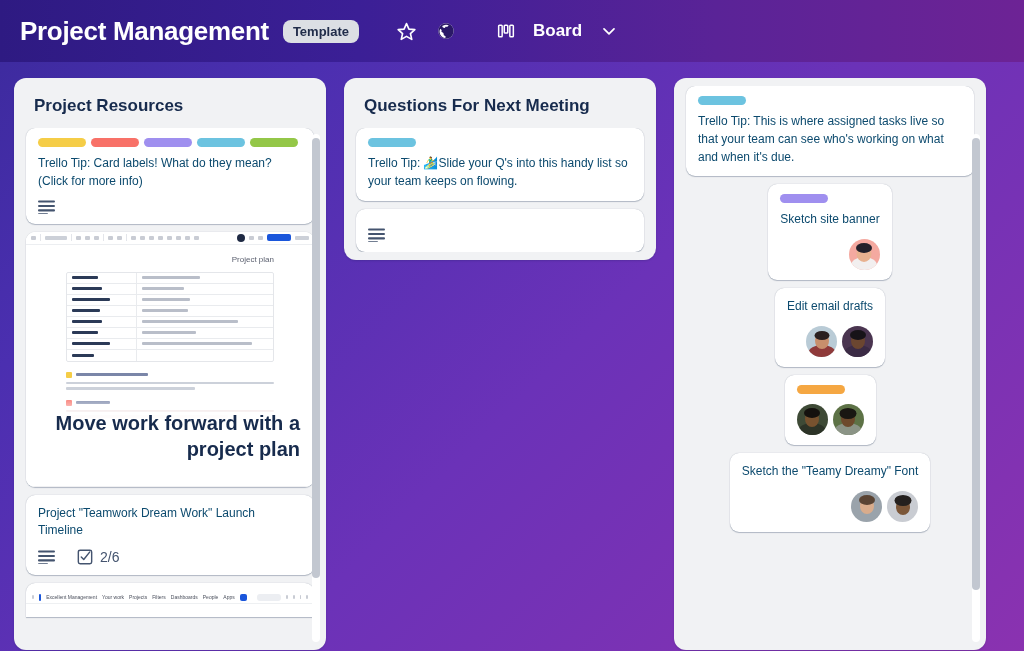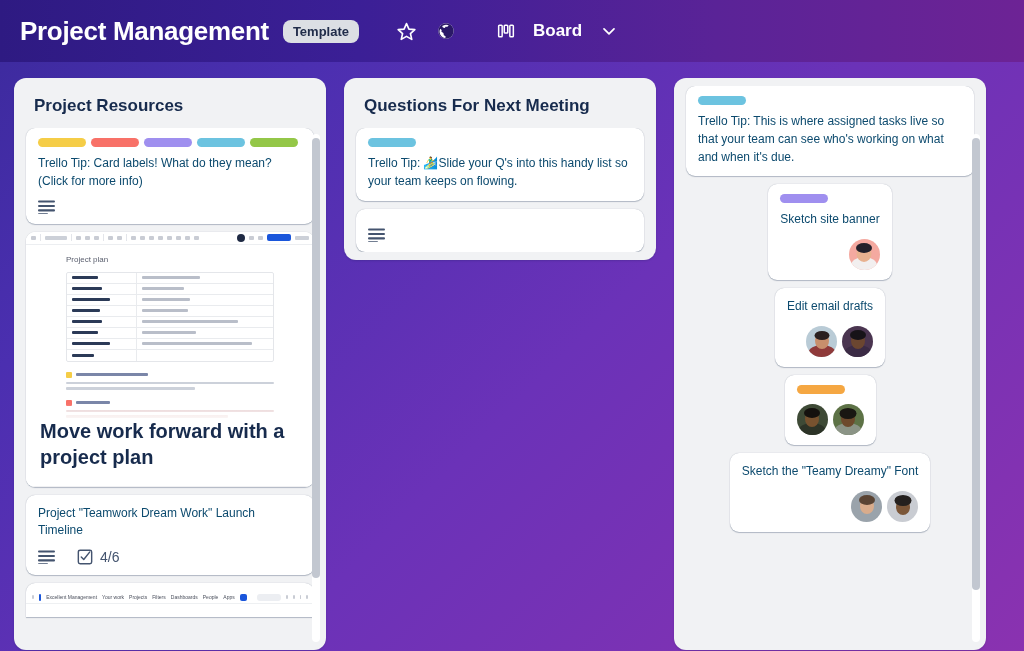--- a/index.html
+++ b/index.html
@@ -148,21 +148,21 @@
   .doc-c2 { flex: 1; padding-left: 5px; }
   .doc-bar { height: 3px; border-radius: 1px; background: #2b3a57; }
   .doc-bar-l { height: 3px; border-radius: 1px; background: #b9bec9; }
   .doc-sec { margin-top: 10px; }
   .doc-sec-title { display: flex; align-items: center; gap: 4px; margin-bottom: 4px; }
   .doc-chip { width: 6px; height: 6px; border-radius: 1px; }
   .doc-line { height: 2.5px; border-radius: 1px; background: #ccd1da; margin-bottom: 3px; }
 
   .cover-title {
     position: absolute; left: 0; right: 0; bottom: 0;
-    padding: 14px 14px 16px 14px;
+    padding: 14px 14px 24px 14px;
     font-size: 20px; font-weight: bold; color: #172b4d; line-height: 1.3;
     background: linear-gradient(to bottom, rgba(255,255,255,0) 0%, rgba(255,255,255,0.92) 22%, #ffffff 45%);
   }
 
   
   .mini-cover {
     background: #fff; border-radius: 9px 9px 0 0;
     box-shadow: 0 1px 1px rgba(9,30,66,0.25), 0 0 1px rgba(9,30,66,0.31);
     overflow: hidden; flex: none; height: 34px; position: relative;
   }
@@ -237,21 +237,21 @@
             <svg class="ico-desc" viewBox="0 0 17 14">
               <rect x="0" y="0.5" width="17" height="2.1" rx="1" fill="#44546f"></rect>
               <rect x="0" y="4.9" width="17" height="2.1" rx="1" fill="#44546f"></rect>
               <rect x="0" y="9.3" width="17" height="2.1" rx="1" fill="#44546f"></rect>
               <rect x="0" y="13.2" width="10" height="1.6" rx="0.8" fill="#44546f"></rect>
             </svg>
           </div>
         </div>
       </div>
 
-      <div class="cover-card" style="height:255px;">
+      <div class="cover-card" style="height:255px;text-align:right;">
         <div class="doc-preview" style="height:255px;">
 
           <div class="doc-toolbar">
             <div class="tb-dot"></div>
             <div class="tb-sep"></div>
             <div class="tb-wide"></div>
             <div class="tb-sep"></div>
             <div class="tb-dot"></div>
             <div class="tb-dot"></div>
             <div class="tb-dot"></div>
@@ -375,21 +375,21 @@
               <rect x="0" y="4.9" width="17" height="2.1" rx="1" fill="#44546f"></rect>
               <rect x="0" y="9.3" width="17" height="2.1" rx="1" fill="#44546f"></rect>
               <rect x="0" y="13.2" width="10" height="1.6" rx="0.8" fill="#44546f"></rect>
             </svg>
           </div>
           <div class="badge">
             <svg class="ico-check" viewBox="0 0 18 18" fill="none" stroke="#44546f" stroke-width="1.6">
               <rect x="1.5" y="1.5" width="15" height="15" rx="2"></rect>
               <polyline points="4.8,9 7.6,11.8 14.2,3.5" stroke-linecap="round" stroke-linejoin="round"></polyline>
             </svg>
-            <span>4/6</span>
+            <span>2/6</span>
           </div>
         </div>
       </div>
 
       <div class="mini-cover">
         <div class="mini-bar">
           <div class="tb-dot"></div>
           <div class="mini-blue" style="width:7px;height:7px;border-radius:2px"></div>
           <div class="mini-label">Excellent Management</div>
           <div class="mini-label">Your work</div>

